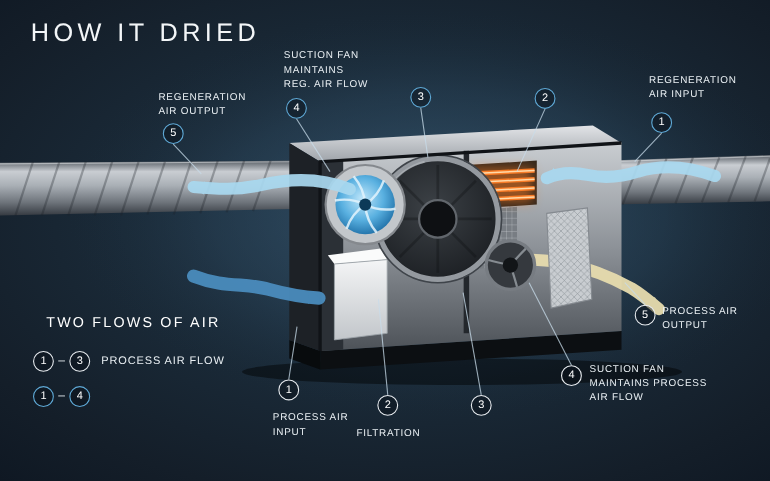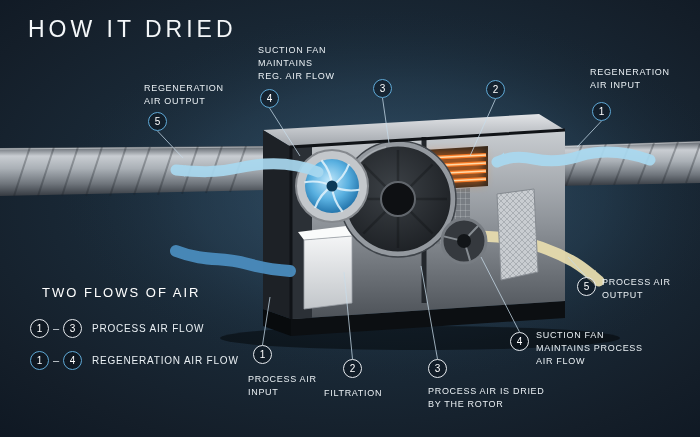--- a/index.html
+++ b/index.html
@@ -245,37 +245,34 @@
   <div class="num blue" style="left:592px;top:102px">1</div>
 
   <div class="num white" style="left:253px;top:345px">1</div>
   <div class="co" style="left:248px;top:373px">PROCESS AIR
 INPUT</div>
 
   <div class="num white" style="left:343px;top:359px">2</div>
   <div class="co" style="left:324px;top:387px">FILTRATION</div>
 
   <div class="num white" style="left:428px;top:359px">3</div>
-  <div class="co" style="left:428px;top:385px">PROCESS AIR IS DRIED
-BY THE ROTOR</div>
 
   <div class="num white" style="left:510px;top:332px">4</div>
   <div class="co" style="left:536px;top:329px">SUCTION FAN
 MAINTAINS PROCESS
 AIR FLOW</div>
 
   <div class="num white" style="left:577px;top:277px">5</div>
   <div class="co" style="left:602px;top:276px">PROCESS AIR
 OUTPUT</div>
 
   <div class="legend-title">TWO FLOWS OF AIR</div>
 
   <div class="num white" style="left:30px;top:319px">1</div>
   <div class="legend-dash" style="left:49px;top:322px">–</div>
   <div class="num white" style="left:63px;top:319px">3</div>
   <div class="legend-label" style="left:92px;top:323px">PROCESS AIR FLOW</div>
 
   <div class="num blue" style="left:30px;top:351px">1</div>
   <div class="legend-dash" style="left:49px;top:354px">–</div>
   <div class="num blue" style="left:63px;top:351px">4</div>
-  <div class="legend-label" style="left:92px;top:355px">REGENERATION AIR FLOW</div>
 
 </div>
 
 </body></html>

